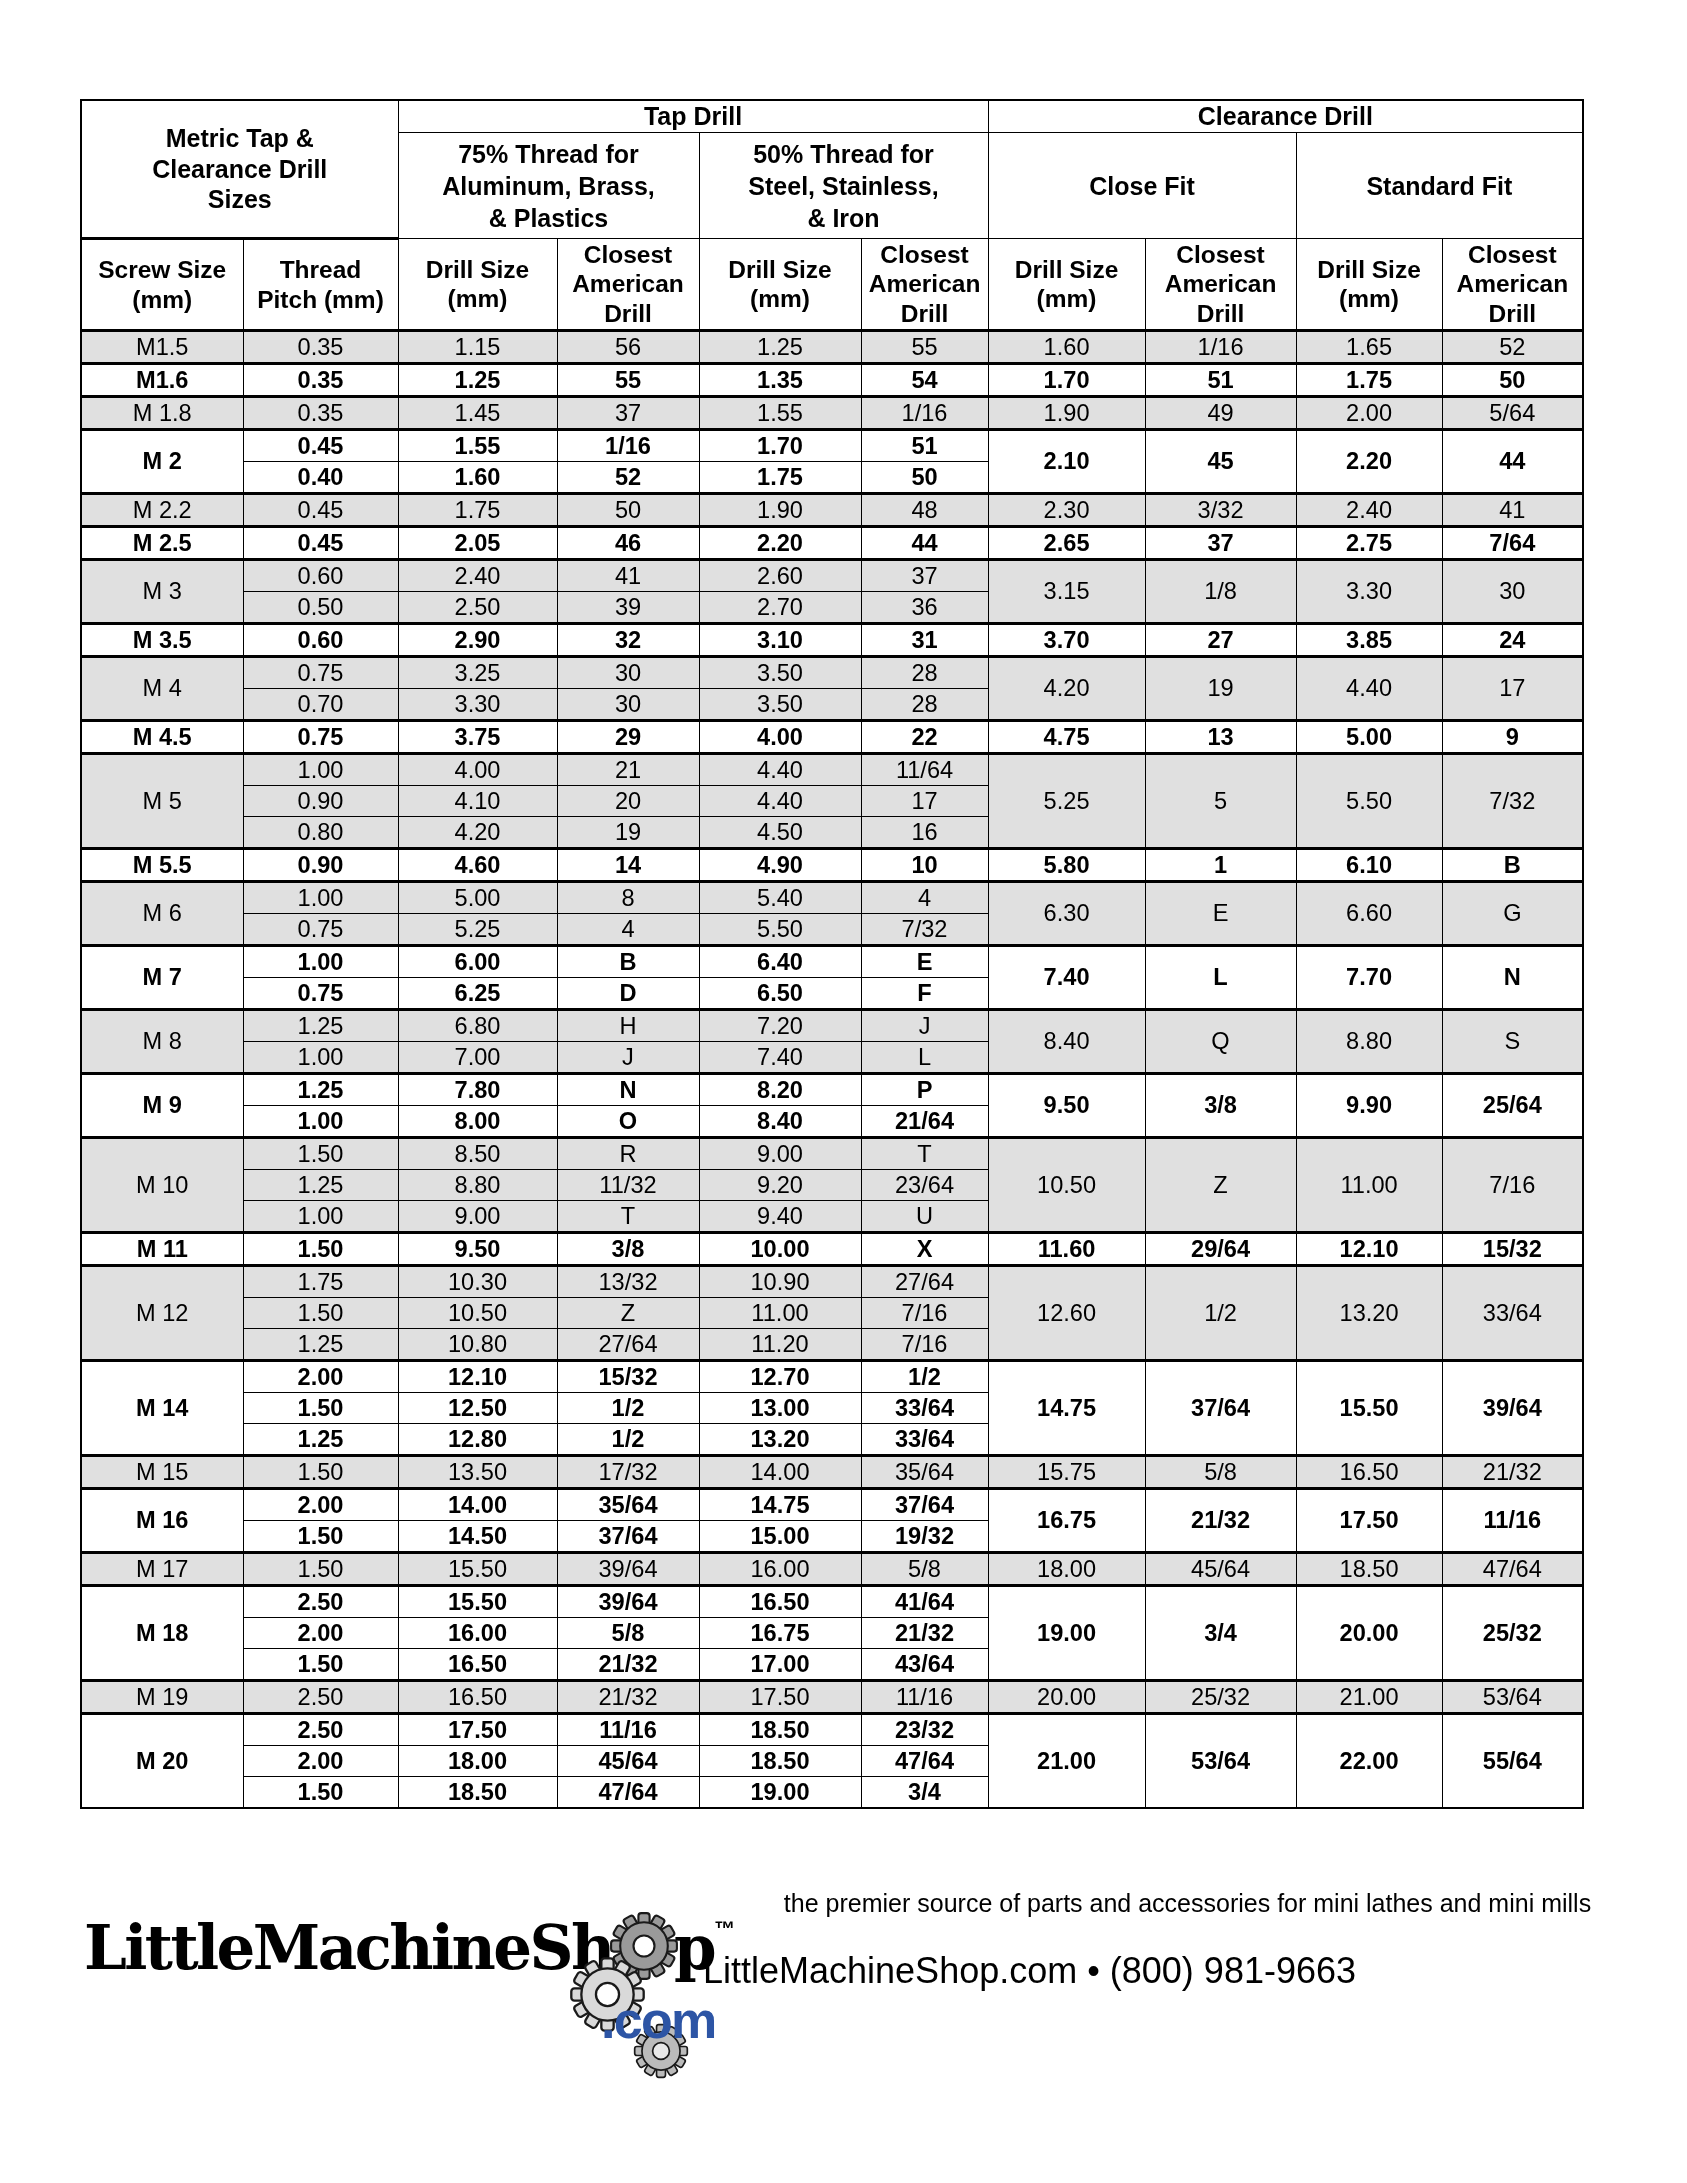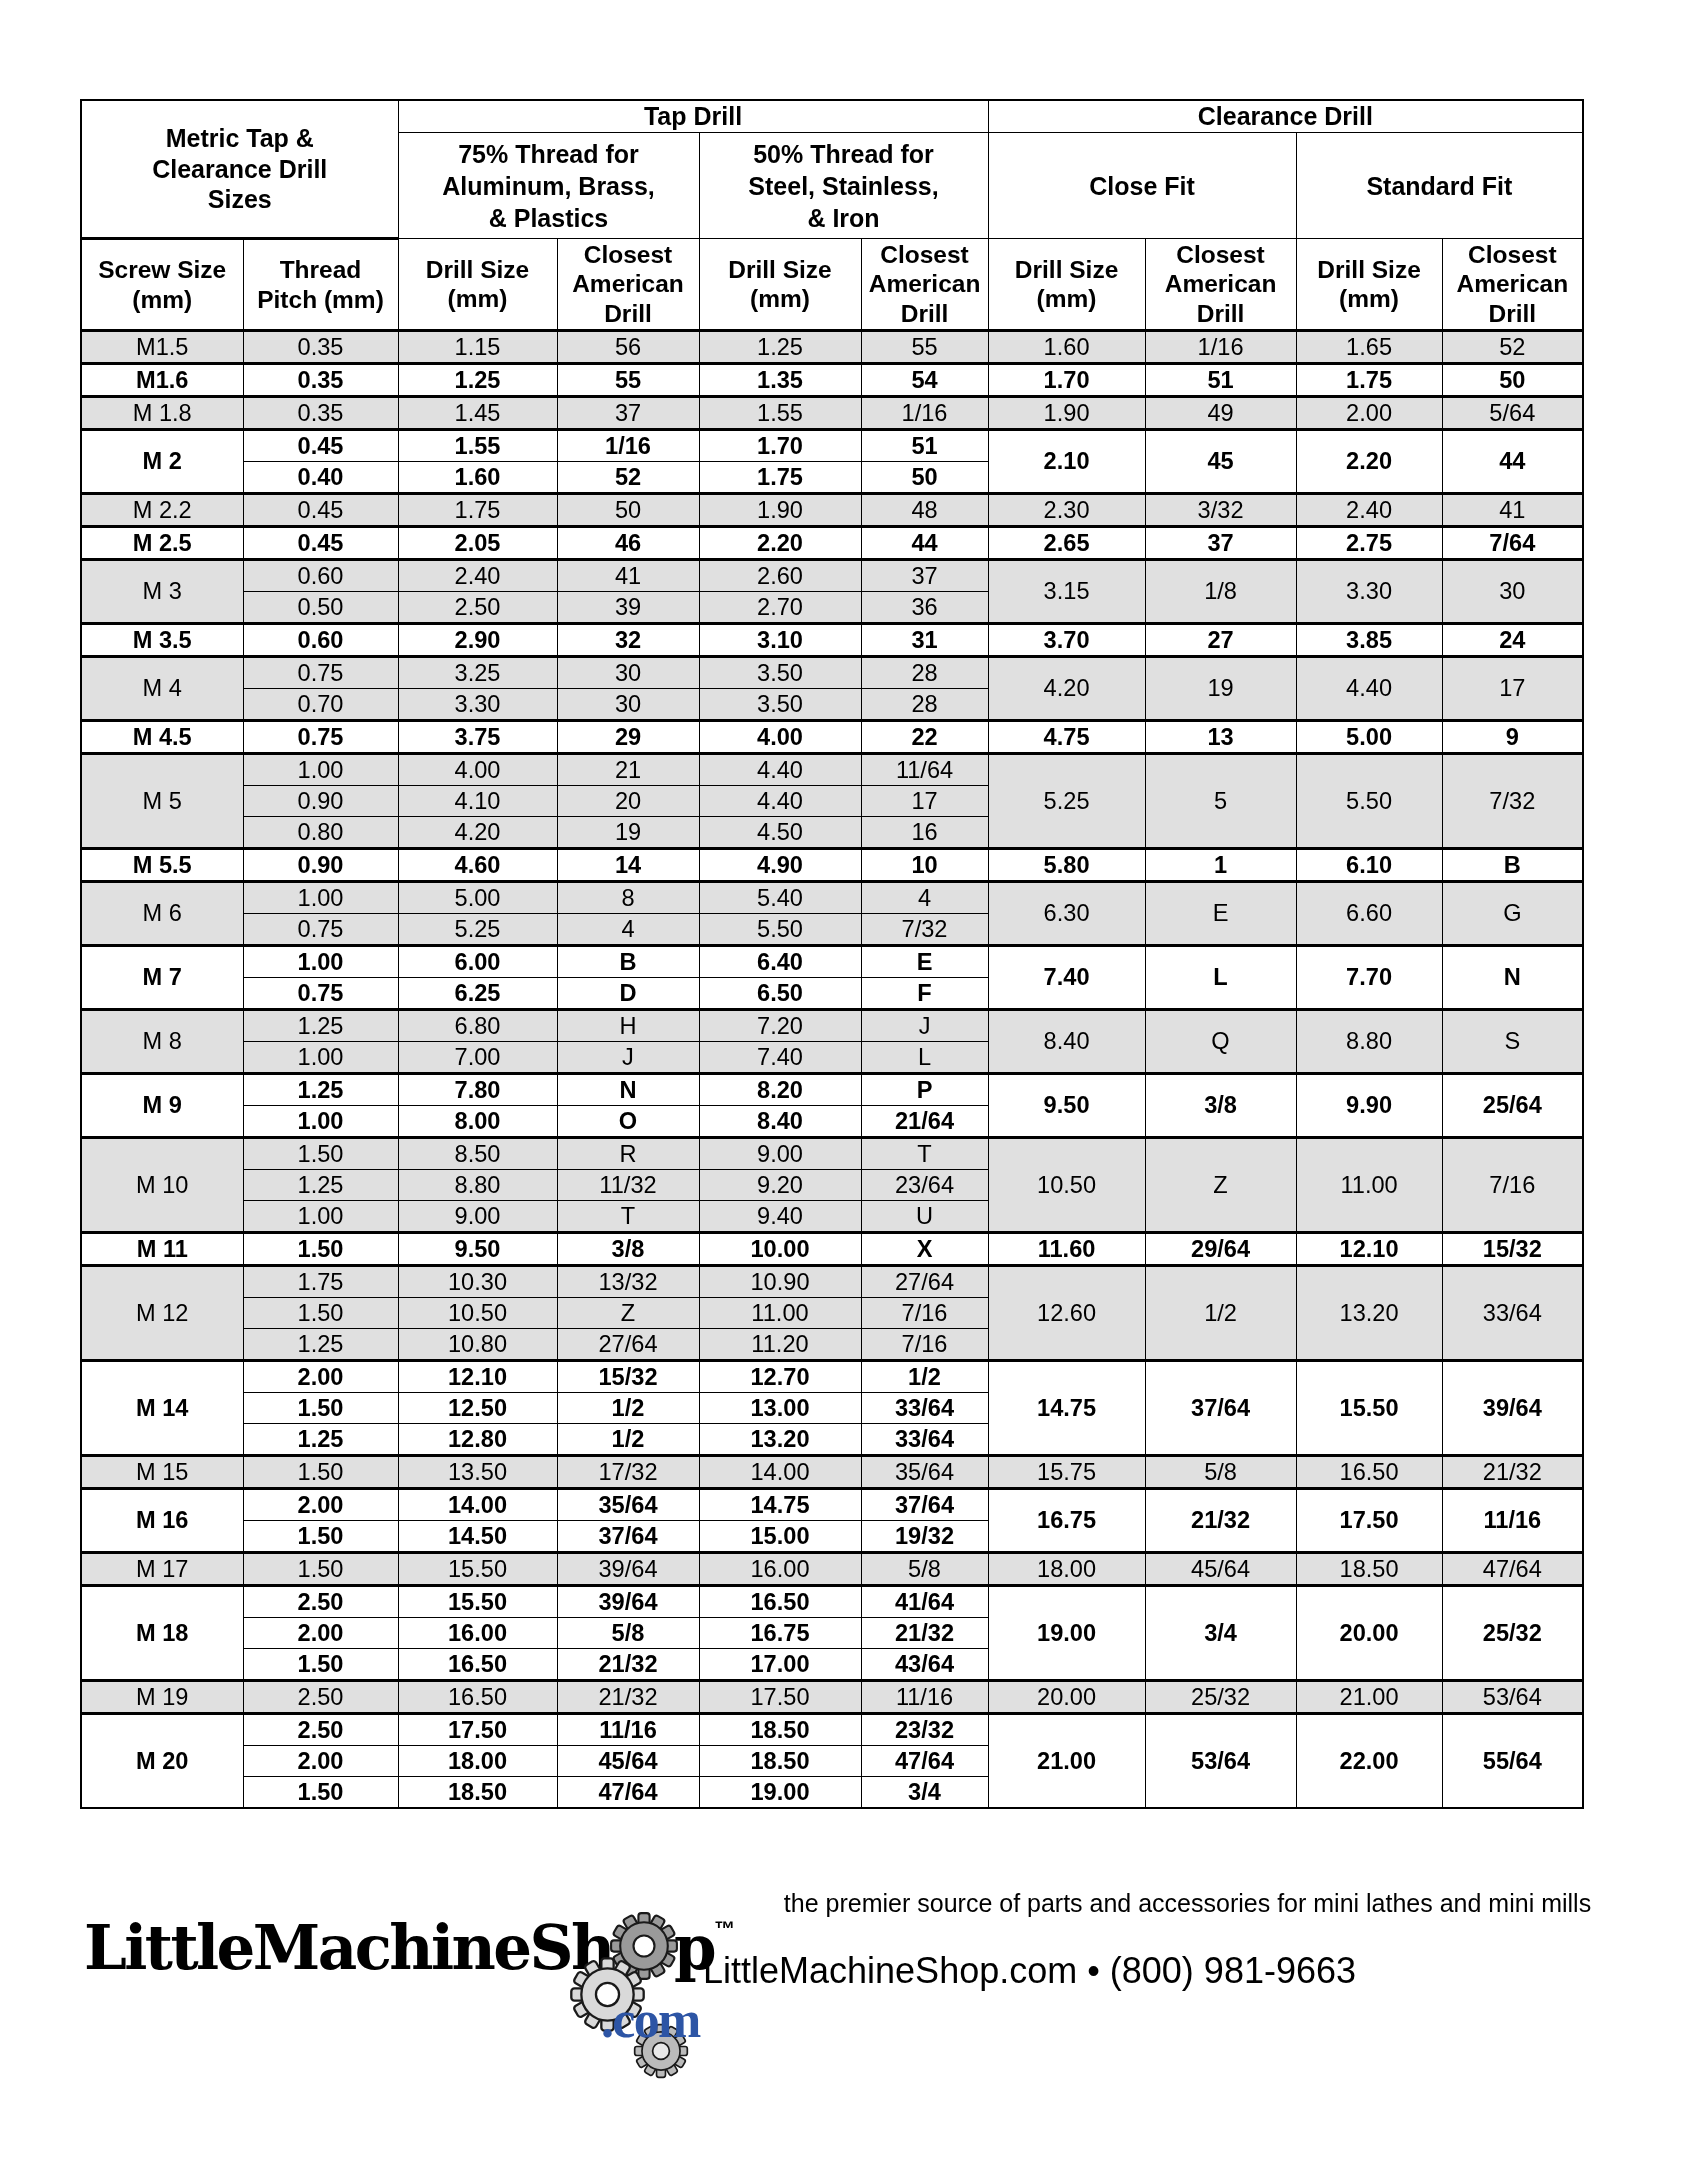--- a/index.html
+++ b/index.html
@@ -31,21 +31,21 @@
   .gear{display:inline-block;}
   .gear-o{width:70px;height:70px;vertical-align:-12.2px;margin:0 -5.2px 0 -3.5px;
     --body:#9a9a9a;--hole:#ffffff;position:relative;z-index:2;}
   .tm{font-size:21px;letter-spacing:0;vertical-align:33px;
     font-family:"Liberation Sans",sans-serif;}
   .gear-big{position:absolute;left:485px;top:45px;width:77px;height:77px;
     --body:#d9d9d9;--hole:#ffffff;z-index:2;}
   .gear-small{position:absolute;left:549px;top:112px;width:56px;height:56px;
     --body:#bbbbbb;--hole:#e8e8e8;z-index:2;}
   .logo-com{position:absolute;left:517px;top:79px;z-index:3;
-    font-family:Liberation Serif, serif;font-weight:bold;font-size:52px;
+    font-family:Liberation Sans, sans-serif;font-weight:bold;font-size:52px;
     letter-spacing:-1.7px;}
   .tagline{position:absolute;left:751px;top:1889px;width:873px;
     text-align:center;font-size:25px;}
   .contact{position:absolute;left:703px;top:1950px;width:961px;
     text-align:left;font-size:36px;font-weight:normal;}
 </style>
 </head>
 <body>
 
 <svg width="0" height="0" style="position:absolute" aria-hidden="true">

